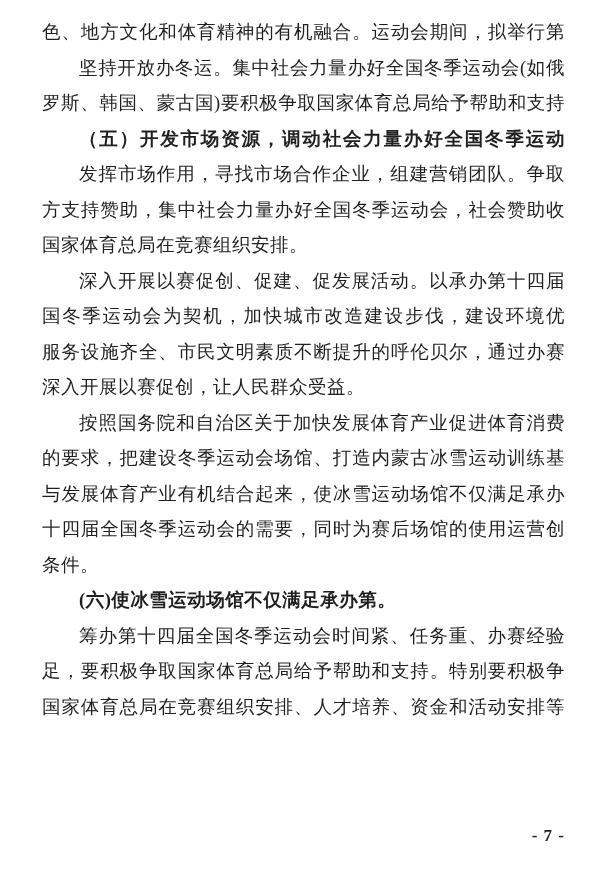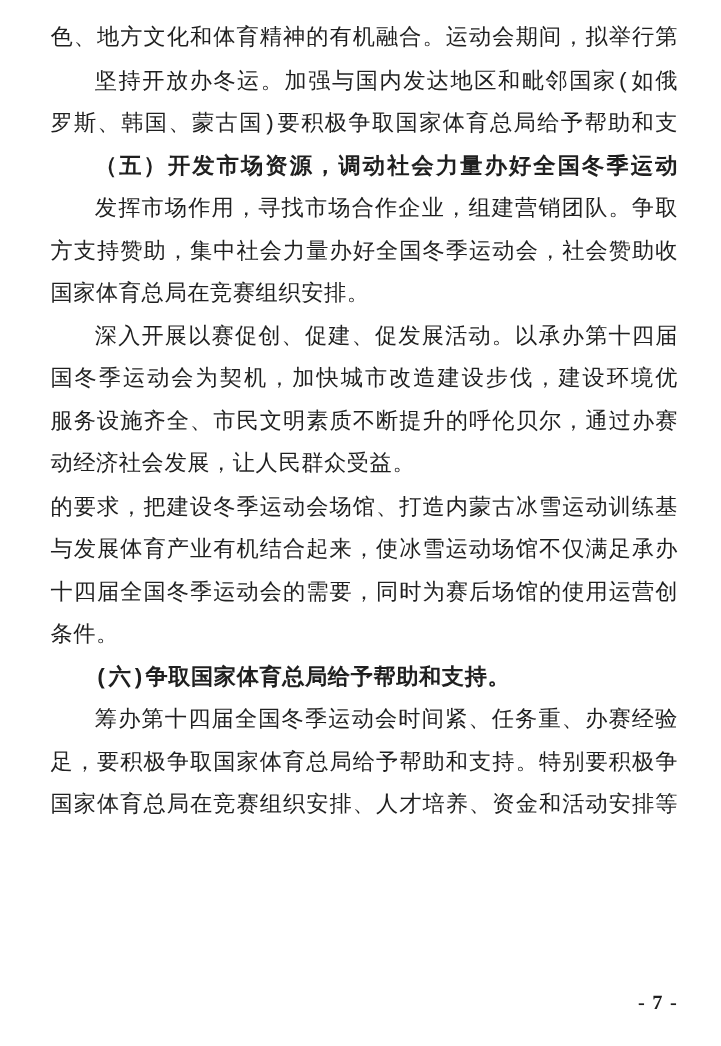--- a/index.html
+++ b/index.html
@@ -21,21 +21,20 @@
     left: 42px;
     width: 523px;
   }
   .line {
     font-size: 18.5px;
     line-height: 35.5px;
     height: 35.5px;
     overflow: hidden;
     color: #1f1f1f;
     letter-spacing: 0.5px;
-    font-family: Liberation Mono, monospace;
   }
   .line.justify {
     text-align: justify;
     text-align-last: justify;
     text-justify: inter-character;
   }
   .line.indent {
     text-indent: 2em;
   }
   .line.bold {
@@ -50,33 +49,34 @@
     color: #1f1f1f;
     letter-spacing: 1px;
   }
 </style>
 </head>
 <body>
 
 <div class="page">
   <div class="content">
       <div class="line justify">色、地方文化和体育精神的有机融合。运动会期间，拟举行第</div>
-      <div class="line justify indent">坚持开放办冬运。加强与国内发达地区和毗邻国家(如俄</div>
+      <div class="line justify indent">坚持开放办冬运。集中社会力量办好全国冬季运动会(如俄</div>
       <div class="line justify">罗斯、韩国、蒙古国)要积极争取国家体育总局给予帮助和支持</div>
       <div class="line justify indent bold">（五）开发市场资源，调动社会力量办好全国冬季运动会。</div>
       <div class="line justify indent">发挥市场作用，寻找市场合作企业，组建营销团队。争取各</div>
       <div class="line justify">方支持赞助，集中社会力量办好全国冬季运动会，社会赞助收入</div>
       <div class="line">国家体育总局在竞赛组织安排。</div>
       <div class="line justify indent">深入开展以赛促创、促建、促发展活动。以承办第十四届全</div>
       <div class="line justify">国冬季运动会为契机，加快城市改造建设步伐，建设环境优美、</div>
       <div class="line justify">服务设施齐全、市民文明素质不断提升的呼伦贝尔，通过办赛推</div>
-      <div class="line">动经济社会发展，让人民群众受益。</div>
+      <div class="line">深入开展以赛促创，让人民群众受益。</div>
+      <div class="line justify indent">按照国务院和自治区关于加快发展体育产业促进体育消费</div>
       <div class="line justify">的要求，把建设冬季运动会场馆、打造内蒙古冰雪运动训练基地</div>
       <div class="line justify">与发展体育产业有机结合起来，使冰雪运动场馆不仅满足承办第</div>
       <div class="line justify">十四届全国冬季运动会的需要，同时为赛后场馆的使用运营创造</div>
       <div class="line">条件。</div>
-      <div class="line indent bold">(六)争取国家体育总局给予帮助和支持。</div>
+      <div class="line indent bold">(六)使冰雪运动场馆不仅满足承办第。</div>
       <div class="line justify indent">筹办第十四届全国冬季运动会时间紧、任务重、办赛经验不</div>
       <div class="line justify">足，要积极争取国家体育总局给予帮助和支持。特别要积极争取</div>
       <div class="line justify">国家体育总局在竞赛组织安排、人才培养、资金和活动安排等方</div>
     </div>
   <div class="footer">- 7 -</div>
 </div>
 
 </body></html>

